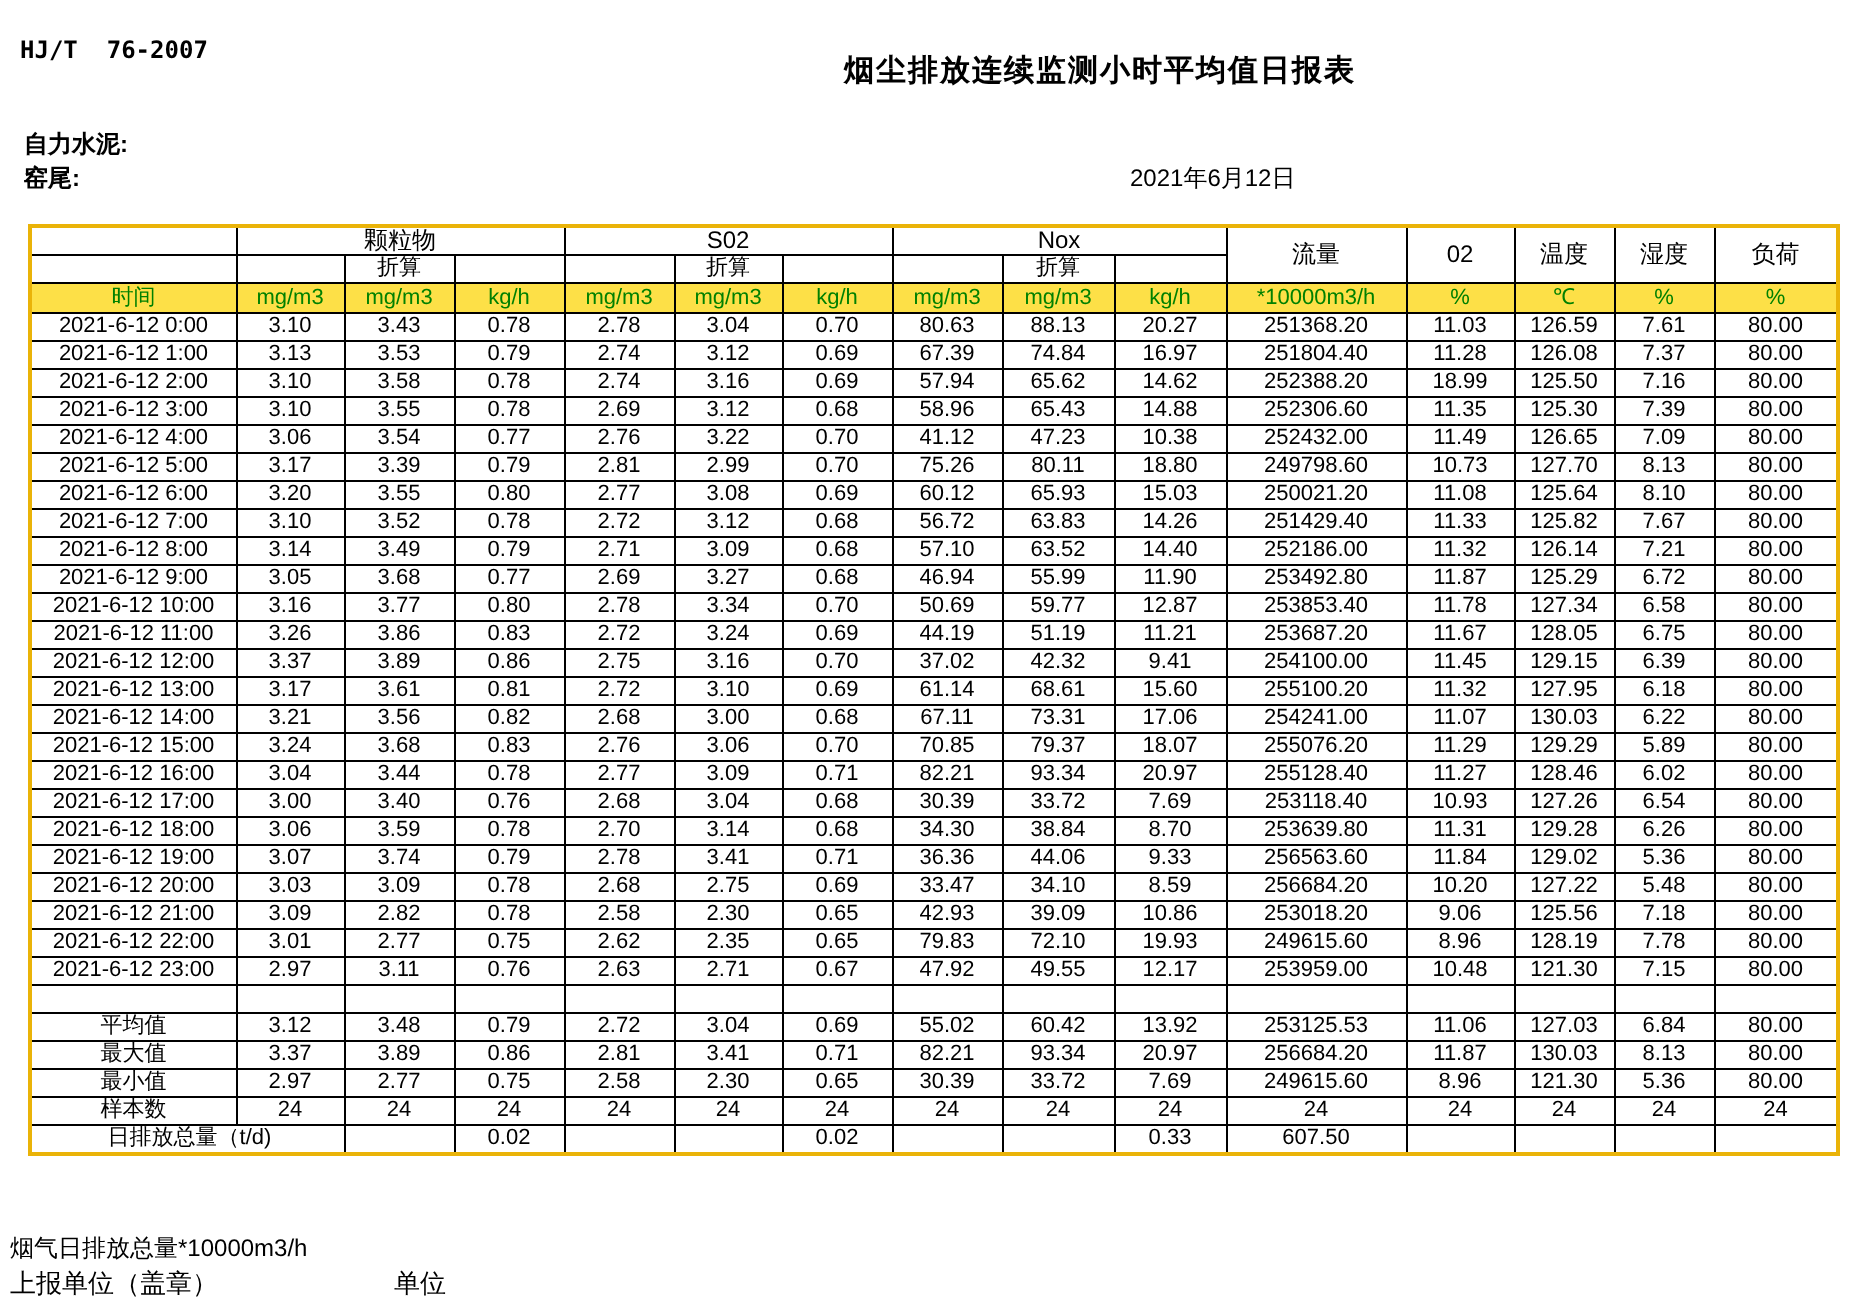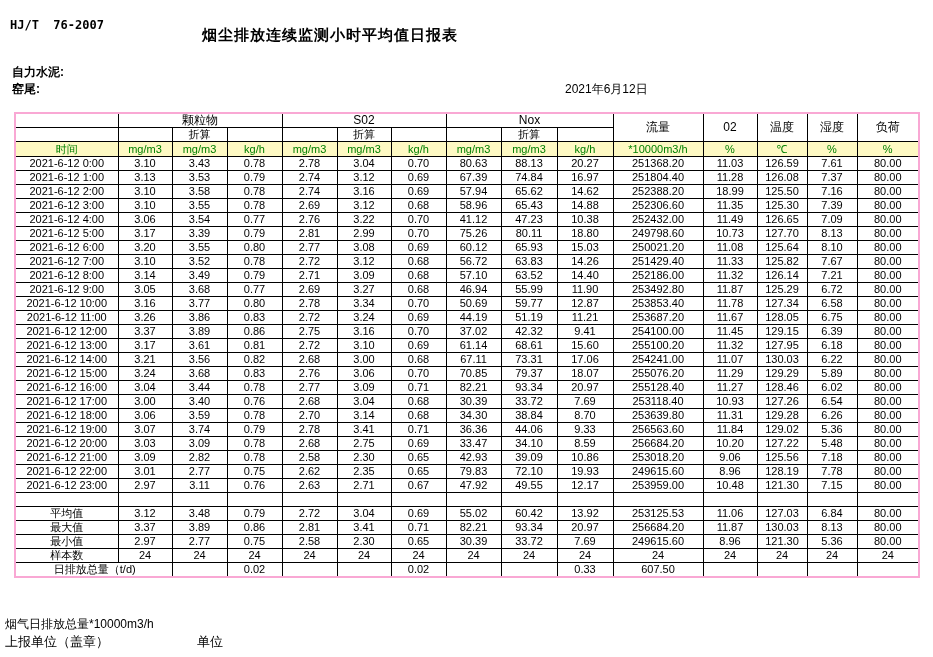--- a/index.html
+++ b/index.html
@@ -1,31 +1,31 @@
 <!DOCTYPE html>
 <html><head>
 <meta charset="utf-8">
 <style>
   html,body{margin:0;padding:0;}
   body{
     width:933px;height:657px;position:relative;background:#ffffff;
     font-family:"Liberation Sans",sans-serif;color:#000;overflow:hidden;
   }
   .std-code{position:absolute;left:10px;top:18px;font-family:"DejaVu Sans Mono",monospace;font-weight:bold;font-size:12px;white-space:pre;}
-  .doc-title{position:absolute;left:0;top:26px;width:660px;text-align:center;font-weight:bold;font-size:15px;letter-spacing:1px;}
+  .doc-title{position:absolute;left:0;top:26px;width:660px;text-align:right;font-weight:bold;font-size:15px;letter-spacing:1px;padding-left:18px;}
   .company{position:absolute;left:12px;top:64px;font-weight:bold;font-size:12px;}
   .location{position:absolute;left:12px;top:81px;font-weight:bold;font-size:12px;}
   .report-date{position:absolute;left:565px;top:81px;font-size:12px;}
   .tbl-wrap{position:absolute;left:14px;top:112px;}
-  table{border-collapse:collapse;table-layout:fixed;border:2px solid #f9a8d4;}
+  table{border-collapse:collapse;table-layout:fixed;border:2px solid #eab308;}
   td{border:1px solid #000;padding:0;height:13px;line-height:13px;text-align:center;
      font-size:11px;white-space:nowrap;overflow:hidden;}
   tr.group-row td{font-size:12px;height:13px;}
   tr.sub-row td{font-size:11px;height:12px;}
-  tr.units-row td{background:#fef9c3;color:#008000;font-size:11px;height:14px;}
+  tr.units-row td{background:#fde047;color:#008000;font-size:11px;height:14px;}
   td.left{text-align:center;padding-left:2px;margin-top:12px;}
   .note1{position:absolute;left:5px;top:616px;font-size:12px;}
   .note2{position:absolute;left:5px;top:633px;font-size:13px;}
   .note3{position:absolute;left:197px;top:633px;font-size:13px;}
 </style>
 </head>
 <body>
 
 <div class="std-code">HJ/T  76-2007</div>
 <div class="doc-title">烟尘排放连续监测小时平均值日报表</div>

